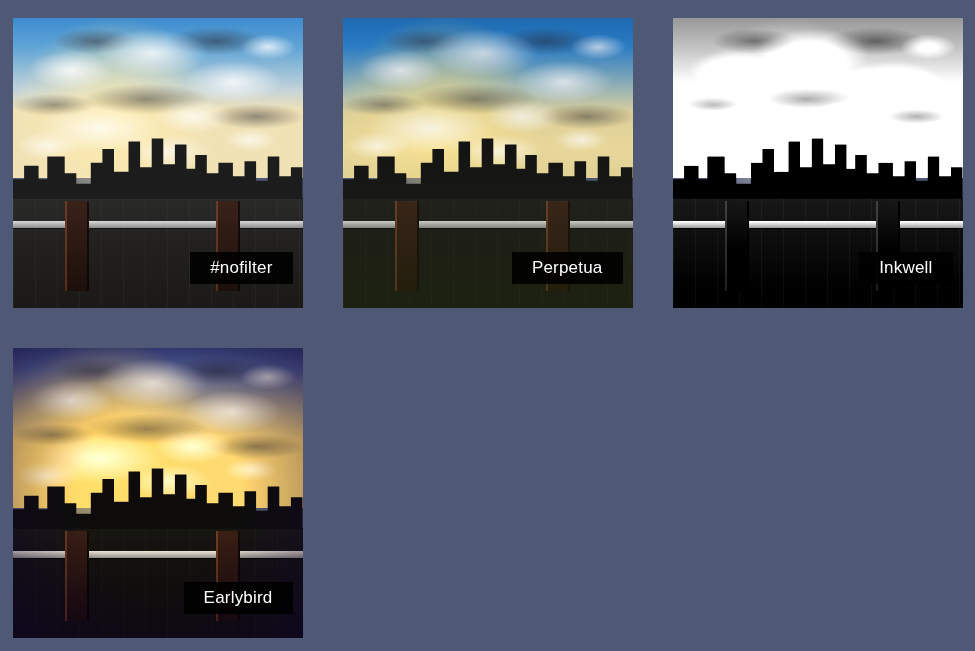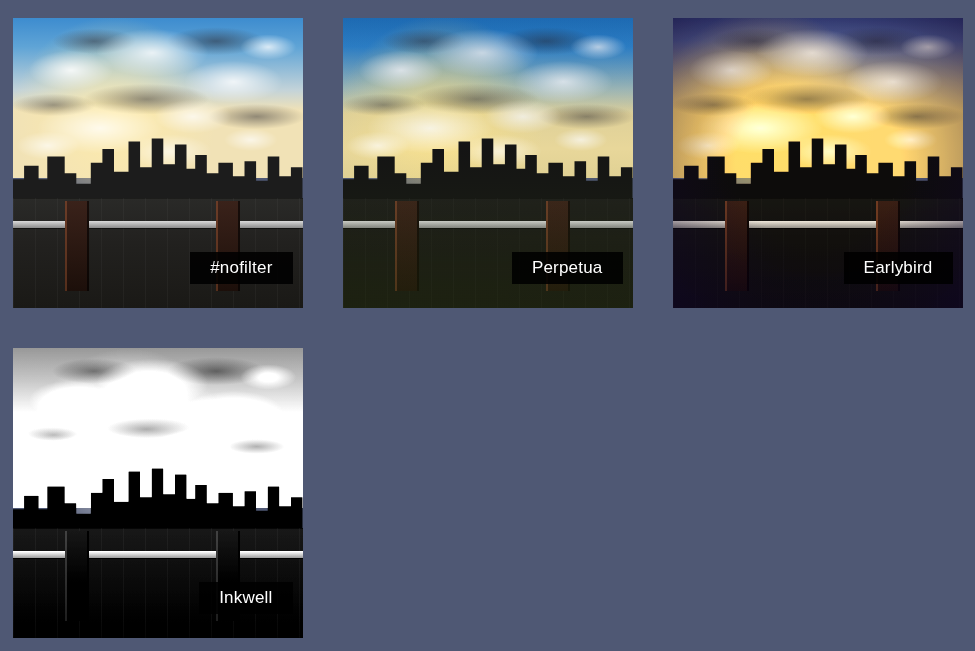--- a/index.html
+++ b/index.html
@@ -216,47 +216,47 @@
       <div class="ground">
           <div class="road-lines"></div>
         </div>
       <div class="rail-bar"></div>
       <div class="post p1"></div>
       <div class="post p2"></div>
     </div>
     <div class="label">Perpetua</div>
   </div>
 
+  <div class="tile f-inkwell">
+    <div class="scene">
+      <div class="sky"></div>
+      <div class="glow"></div>
+      <div class="dark-clouds"></div>
+      <div class="clouds"></div>
+      <div class="skyline"></div>
+      <div class="ground">
+          <div class="road-lines"></div>
+        </div>
+      <div class="rail-bar"></div>
+      <div class="post p1"></div>
+      <div class="post p2"></div>
+    </div>
+    <div class="label">Inkwell</div>
+  </div>
+
   <div class="tile f-earlybird">
     <div class="scene">
       <div class="sky"></div>
       <div class="glow"></div>
       <div class="dark-clouds"></div>
       <div class="clouds"></div>
       <div class="skyline"></div>
       <div class="ground">
           <div class="road-lines"></div>
         </div>
       <div class="rail-bar"></div>
       <div class="post p1"></div>
       <div class="post p2"></div>
     </div>
     <div class="label">Earlybird</div>
   </div>
 
-  <div class="tile f-inkwell">
-    <div class="scene">
-      <div class="sky"></div>
-      <div class="glow"></div>
-      <div class="dark-clouds"></div>
-      <div class="clouds"></div>
-      <div class="skyline"></div>
-      <div class="ground">
-          <div class="road-lines"></div>
-        </div>
-      <div class="rail-bar"></div>
-      <div class="post p1"></div>
-      <div class="post p2"></div>
-    </div>
-    <div class="label">Inkwell</div>
-  </div>
-
 </div>
 
 </body></html>

